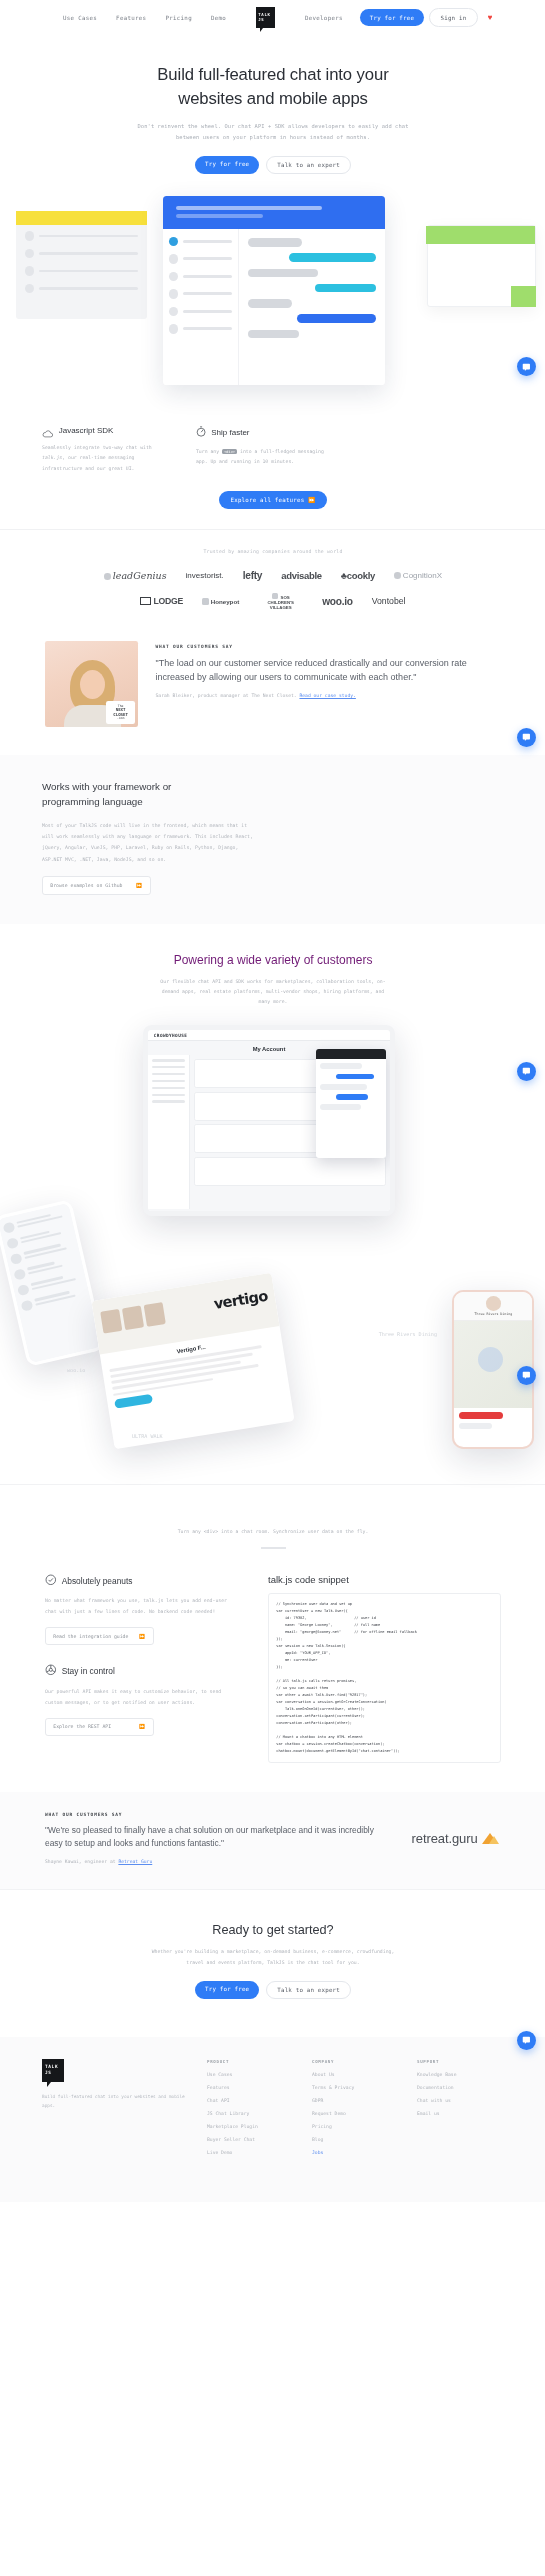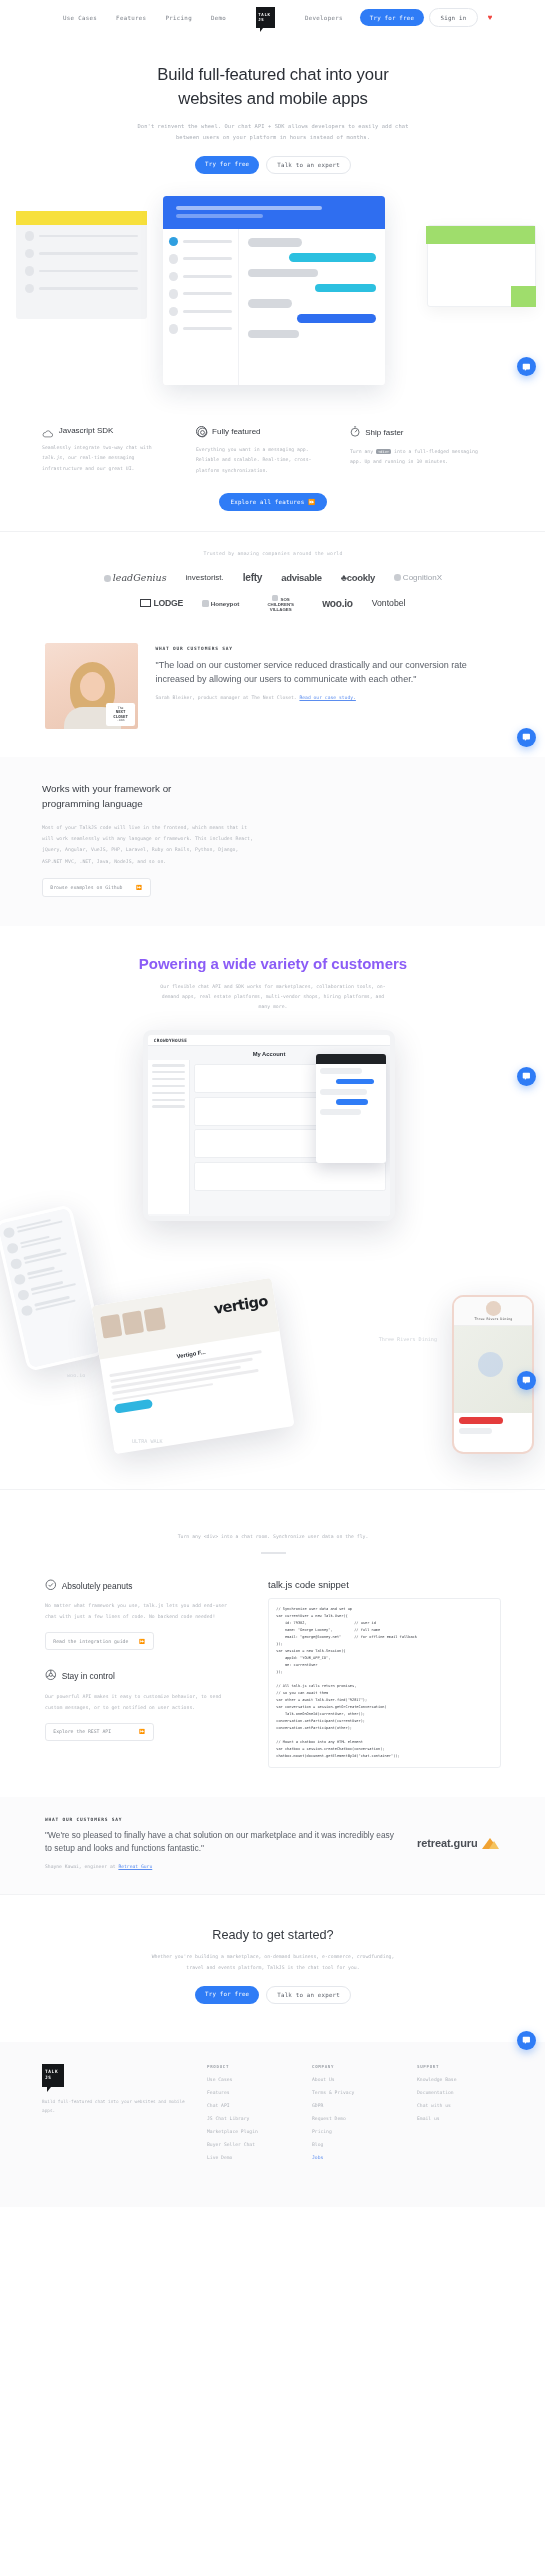--- a/index.html
+++ b/index.html
@@ -127,21 +127,21 @@
   .fw.vue { color:#3fb27f; }
   .fw.angular { color:#c3002f; }
   .fw.ruby { color:#c9342a; font-weight:700; }
   .fw.laravel { color:#e9503b; }
   .fw.java { color:#4a7eb5; }
   .fw.node { color:#6aab4a; }
   .fw.python { color:#6b8fbf; }
 
   
   .cust { text-align:center; padding: 29px 0 0; }
-  .cust h2 { font-size:15px; font-weight:700; color:#8b5cf6; }
+  .cust h2 { font-size:12px; font-weight:400; color:#701a75; }
   .cust p { font-size:4.8px; color:#b0b4bb; line-height:2.1; margin:10.2px auto 0; width:313px;
     font-family:"DejaVu Sans Mono", monospace; }
 
   .showcase { position:relative; height: 466px; margin-top: 10.2px; }
   .dev { position:absolute; background:#fff; box-shadow:0 10.2px 32px rgba(20,30,60,.14); }
   .tablet { left:143px; top:7.3px; width:252px; height:191px; border-radius:8.7px; border:5.1px solid #f2f3f5;
     overflow:hidden; }
   .tablet .screen { width:100%; height:100%; background:#f6f7f9; position:relative; }
   .crowd-head { height:11.6px; background:#fff; border-bottom:0.7px solid #e9ebee; display:flex;
     align-items:center; padding:0 5.8px; font-size:4.4px; font-weight:700; color:#2b2f36;
@@ -208,21 +208,21 @@
   .sdk-right h3 { font-size:9.5px; font-weight:400; color:#34383f; }
   .codebox { margin-top:8.7px; border:0.7px solid #eceef1; border-radius:2.9px; background:#fff; padding:6.6px 7.3px;
     font-family:"DejaVu Sans Mono", monospace; font-size:3.6px; line-height:1.95; color:#3d4148;
     white-space:pre; overflow:hidden; }
 
   
   .test2 { display:flex; gap:19px; padding: 20.4px 45px 25px; background:#fbfbfc; align-items:center; }
   .test2 .tc { flex:1; }
   .test2 .tquote { font-size:8.4px; line-height:1.65; }
   .retreat { display:flex; align-items:center; gap:4.4px; }
-  .retreat .nm { font-size:11px; color:#4a4e55; letter-spacing:-0.1px;font-weight:bold; }
+  .retreat .nm { font-size:13px; color:#4a4e55; letter-spacing:-0.1px; }
   .retreat .mk { width:19px; height:14.6px; position:relative; }
   .retreat .mk:before { content:""; position:absolute; left:0; bottom:1.5px; width:0; height:0;
     border-left:8px solid transparent; border-right:8px solid transparent; border-bottom:11px solid #f0a232; }
   .retreat .mk:after { content:""; position:absolute; left:6.6px; bottom:1.5px; width:0; height:0;
     border-left:5.8px solid transparent; border-right:5.8px solid transparent; border-bottom:8px solid #f5c35f; }
 
   
   .ready { text-align:center; padding: 33px 0 38px; background:#fff; border-top:0.7px solid #f1f2f4; }
   .ready h2 { font-size:12.7px; font-weight:400; color:#33373e; }
   .ready p { font-size:4.8px; color:#b0b4bb; line-height:2.1; margin:10.2px auto 0; width:306px;
@@ -376,32 +376,20 @@
     <div class="feat">
       <div class="feat-head">
         <span class="icon-cloud">
           <svg viewBox="0 0 24 16" width="11.6" height="8" fill="none" stroke="#53575e" stroke-width="1.4">
             <path d="M6 14h12a4 4 0 000-8 5.5 5.5 0 00-10.6-1A3.6 3.6 0 006 14z"></path>
             </svg>
         </span>
         <h3>Javascript SDK</h3>
       </div>
       <p><span>Seamlessly integrate two-way chat with </span><i>talk.js</i><span>, our real-time messaging infrastructure and our great UI.</span></p>
-    </div>
-    <div class="feat">
-      <div class="feat-head">
-        <span class="icon-circle">
-          <svg viewBox="0 0 16 16" width="11" height="11" fill="none" stroke="#53575e" stroke-width="1.3">
-            <circle cx="8" cy="8" r="6.4"></circle>
-              <circle cx="8" cy="8" r="2.8"></circle>
-            </svg>
-        </span>
-        <h3>Fully featured</h3>
-      </div>
-      <p>Everything you want in a messaging app. Reliable and scalable. Real-time, cross-platform synchronization.</p>
     </div>
     <div class="feat">
       <div class="feat-head">
         <span>
           <svg viewBox="0 0 16 17" width="10.2" height="11" fill="none" stroke="#53575e" stroke-width="1.3">
             <circle cx="8" cy="9.6" r="6.2"></circle>
               <path d="M8 9.6l3.1-3.6M6.4 1.2h3.2"></path>
             </svg>
         </span>
         <h3>Ship faster</h3>

